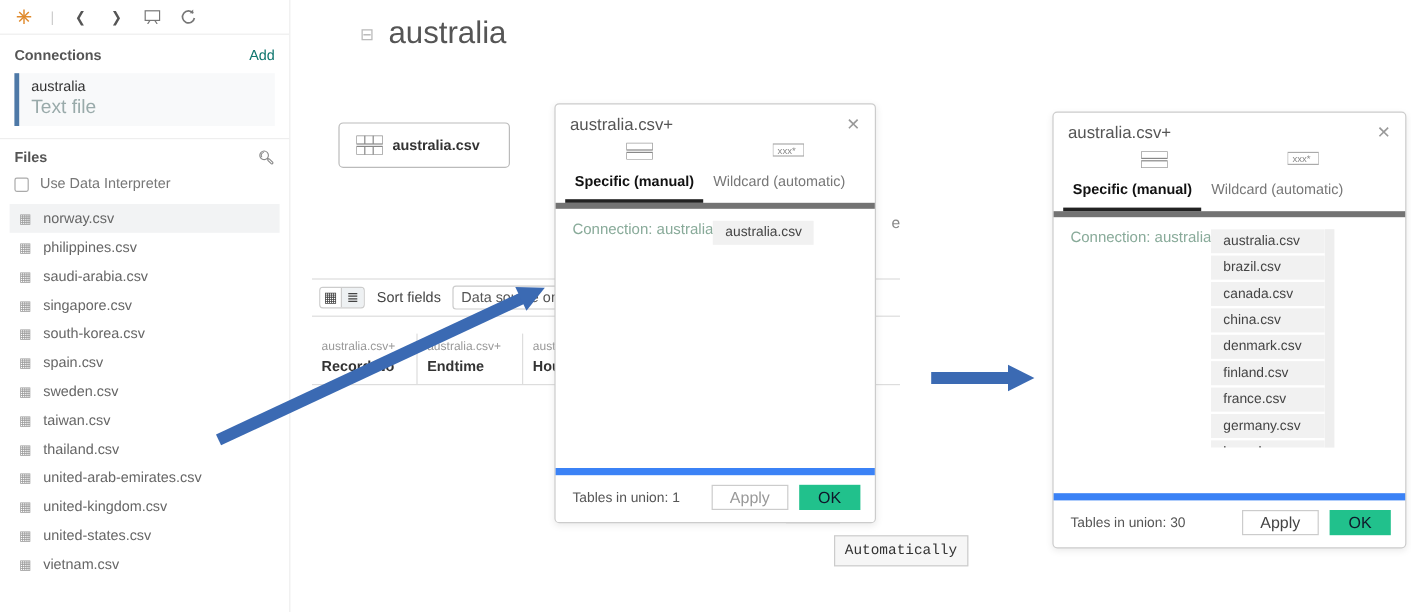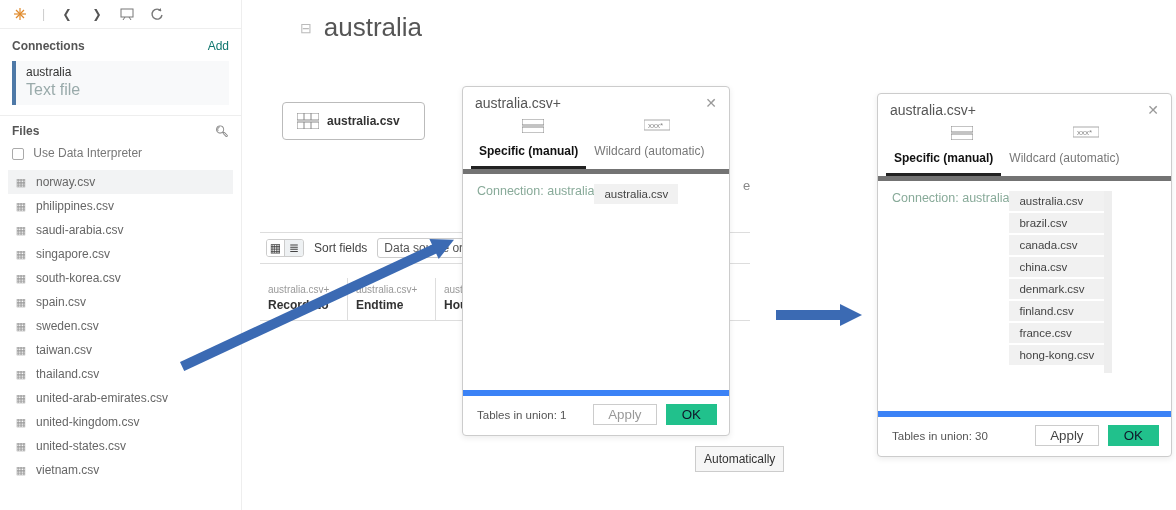--- a/index.html
+++ b/index.html
@@ -148,20 +148,21 @@
     color:#555;
     font-size:12px;
   }
   .auto-btn {
     position:absolute;
     left:435px; top:446px;
     padding:5px 8px;
     border:1px solid #ccc;
     background:#f6f6f6;
     color:#333;
+    font-family:Liberation Mono, monospace;
   }
 
   
   .dialog {
     position:absolute;
     border:1px solid #ccc;
     border-radius:4px;
     background:#fff;
     box-shadow: 0 2px 6px rgba(0,0,0,0.08);
     display:flex; flex-direction:column;
@@ -463,20 +464,21 @@
     <div class="dlg-body">
       <div class="dlg-conn">Connection: australia</div>
       <div class="dlg-list" id="dlg-right-list">
           <div class="itm">australia.csv</div>
           <div class="itm">brazil.csv</div>
           <div class="itm">canada.csv</div>
           <div class="itm">china.csv</div>
           <div class="itm">denmark.csv</div>
           <div class="itm">finland.csv</div>
           <div class="itm">france.csv</div>
+          <div class="itm">germany.csv</div>
           <div class="itm">hong-kong.csv</div>
         </div>
     </div>
     <div class="dlg-footer">
       <span>Tables in union: 30</span>
       <span>
         <button class="btn-apply enabled">Apply</button>
         <button class="btn-ok">OK</button>
       </span>
     </div>

